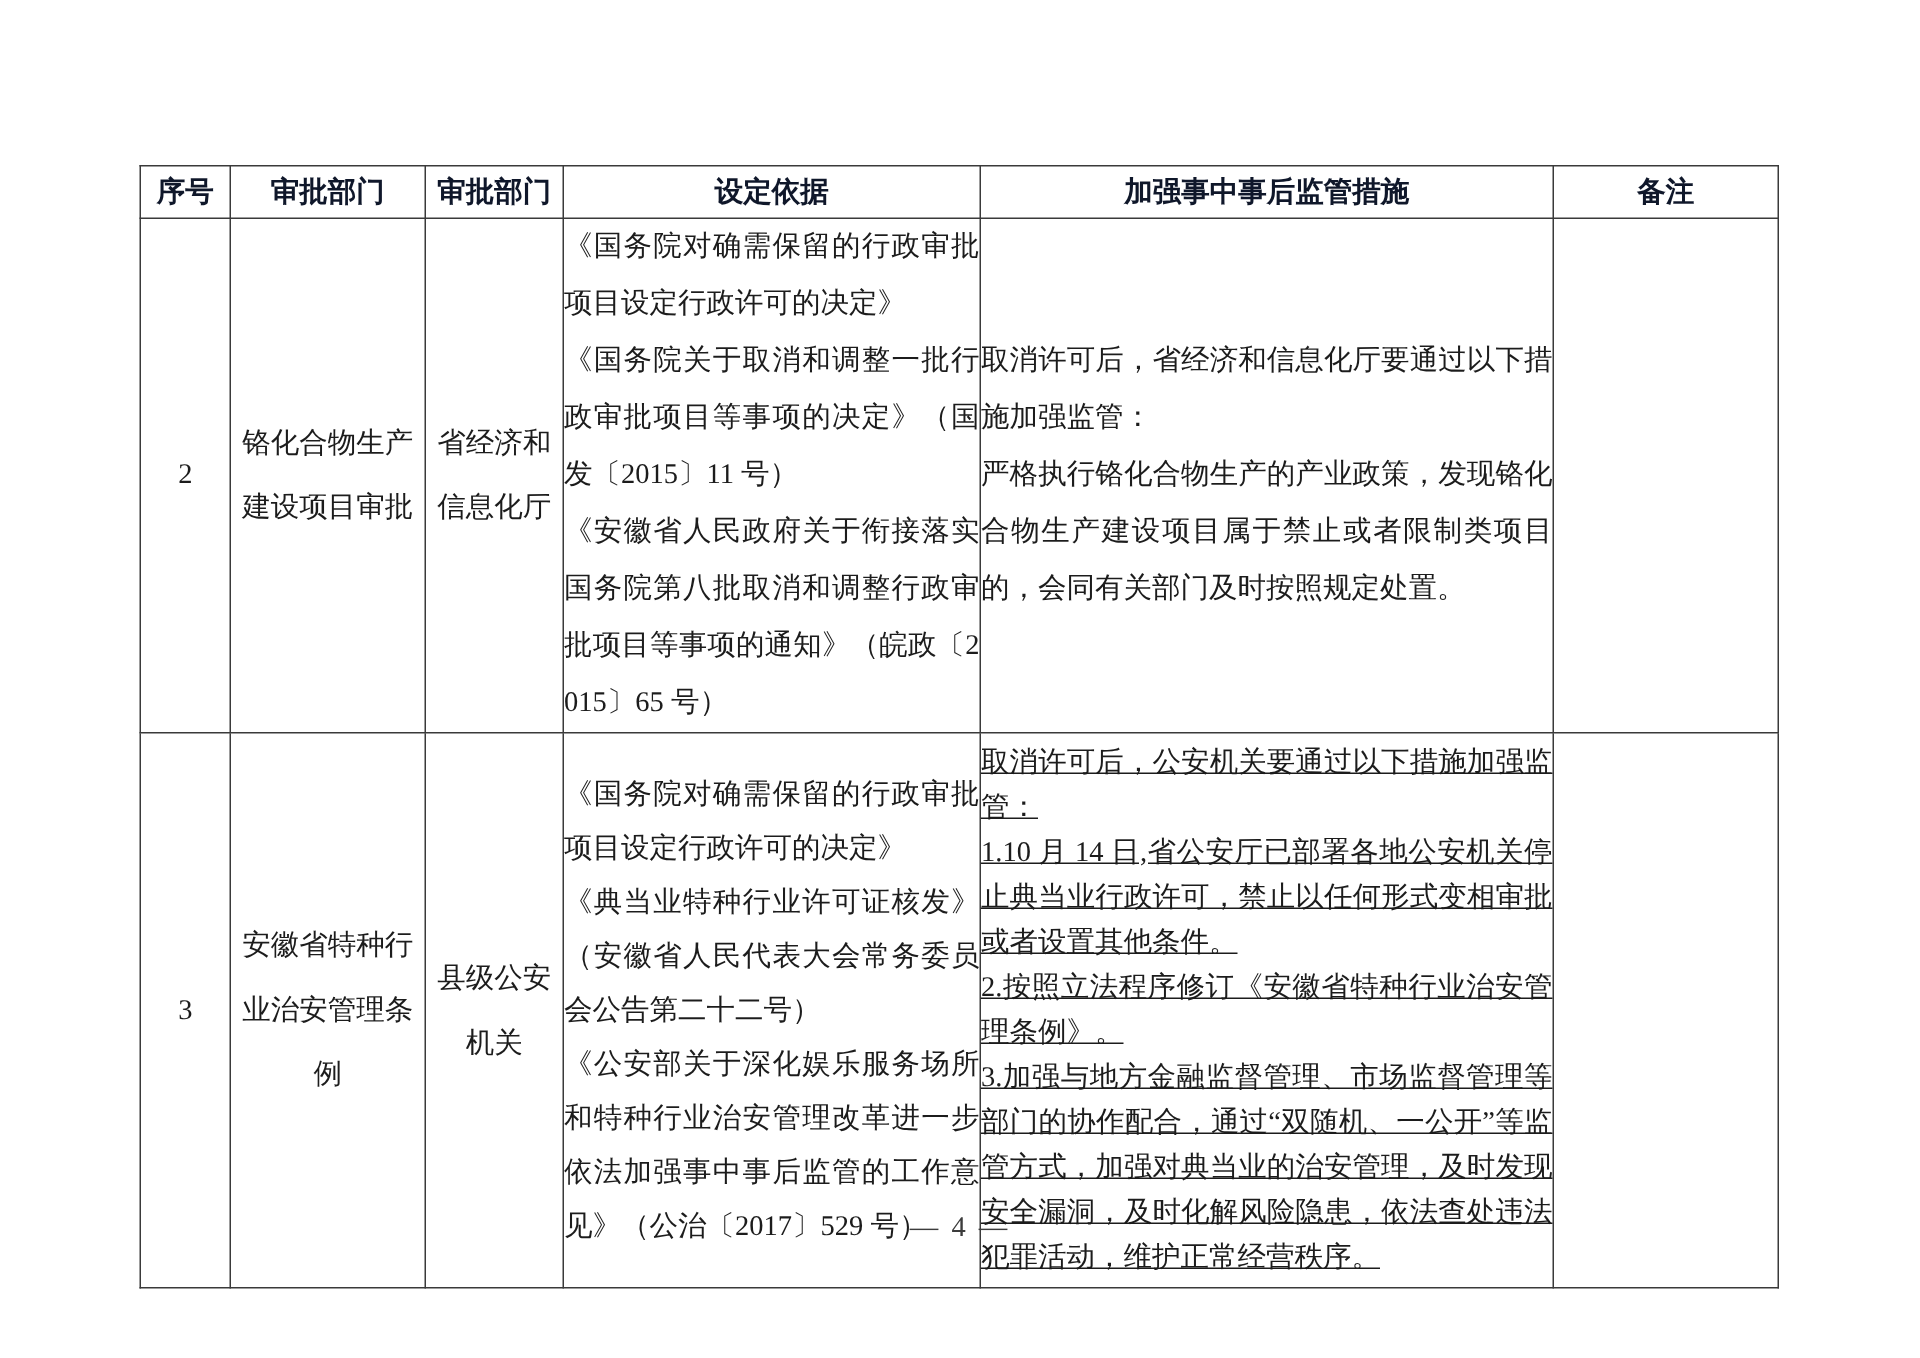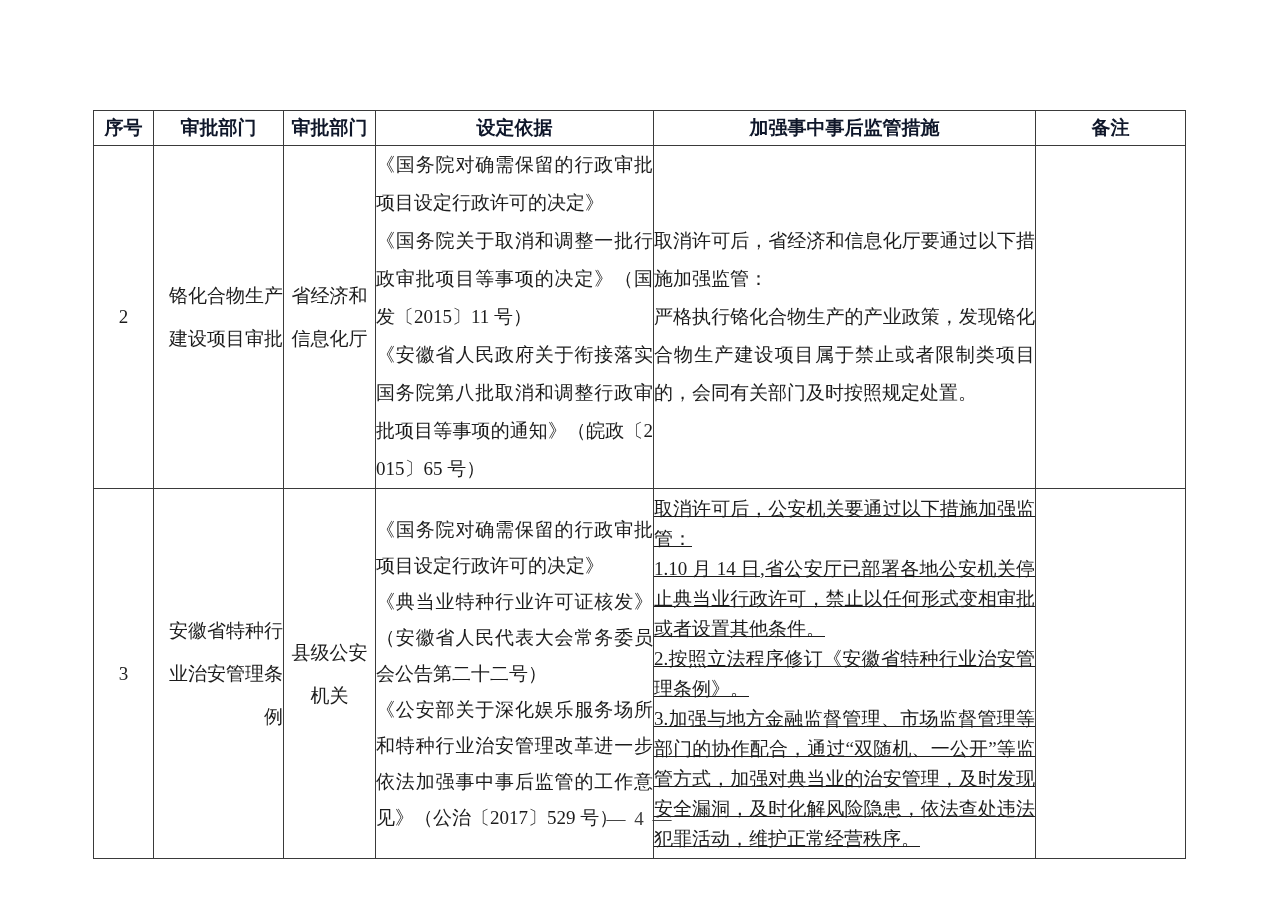--- a/index.html
+++ b/index.html
@@ -41,21 +41,21 @@
     vertical-align: middle;
     font-size: 19px;
     padding: 0;
   }
   tr.row-a { height: 279px; }
   tr.row-b { height: 370px; }
   td.c-seq {
     text-align: center;
   }
   td.c-name {
-    text-align: right;
+    text-align: center;
     padding: 0 4px 0 8px;
     line-height: 43px;
     word-break: break-all;
   }
   td.c-dept {
     text-align: center;
     padding: 0 4px 0 7px;
     line-height: 43px;
     word-break: break-all;
   }

